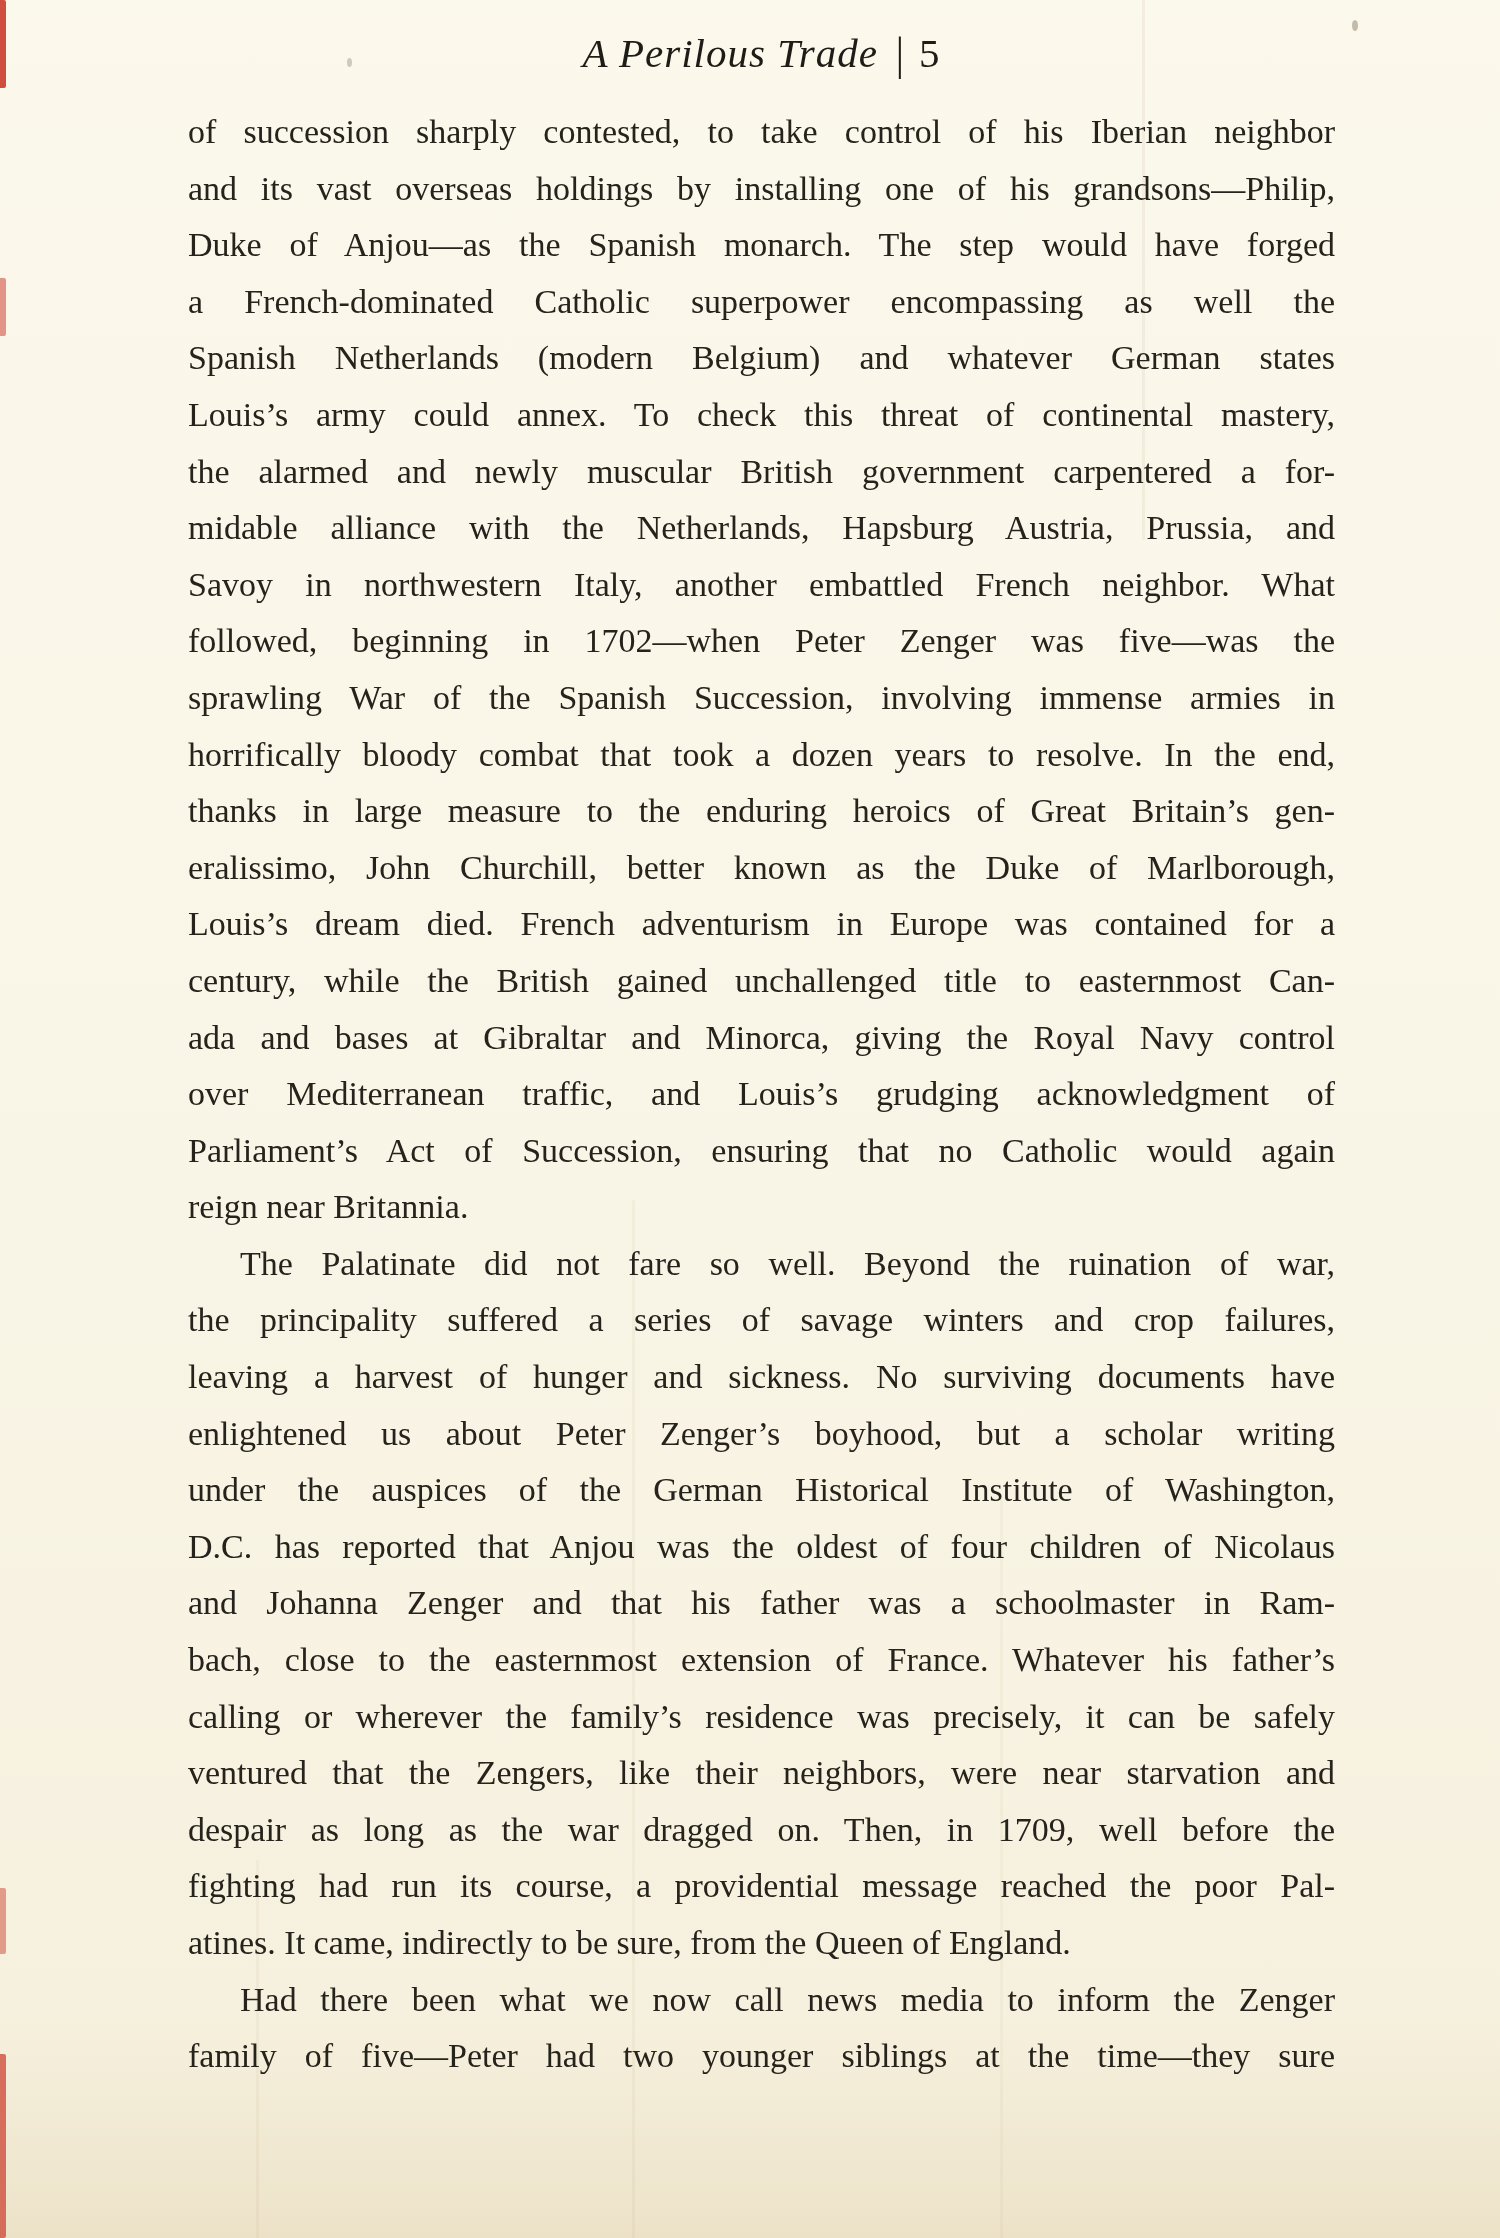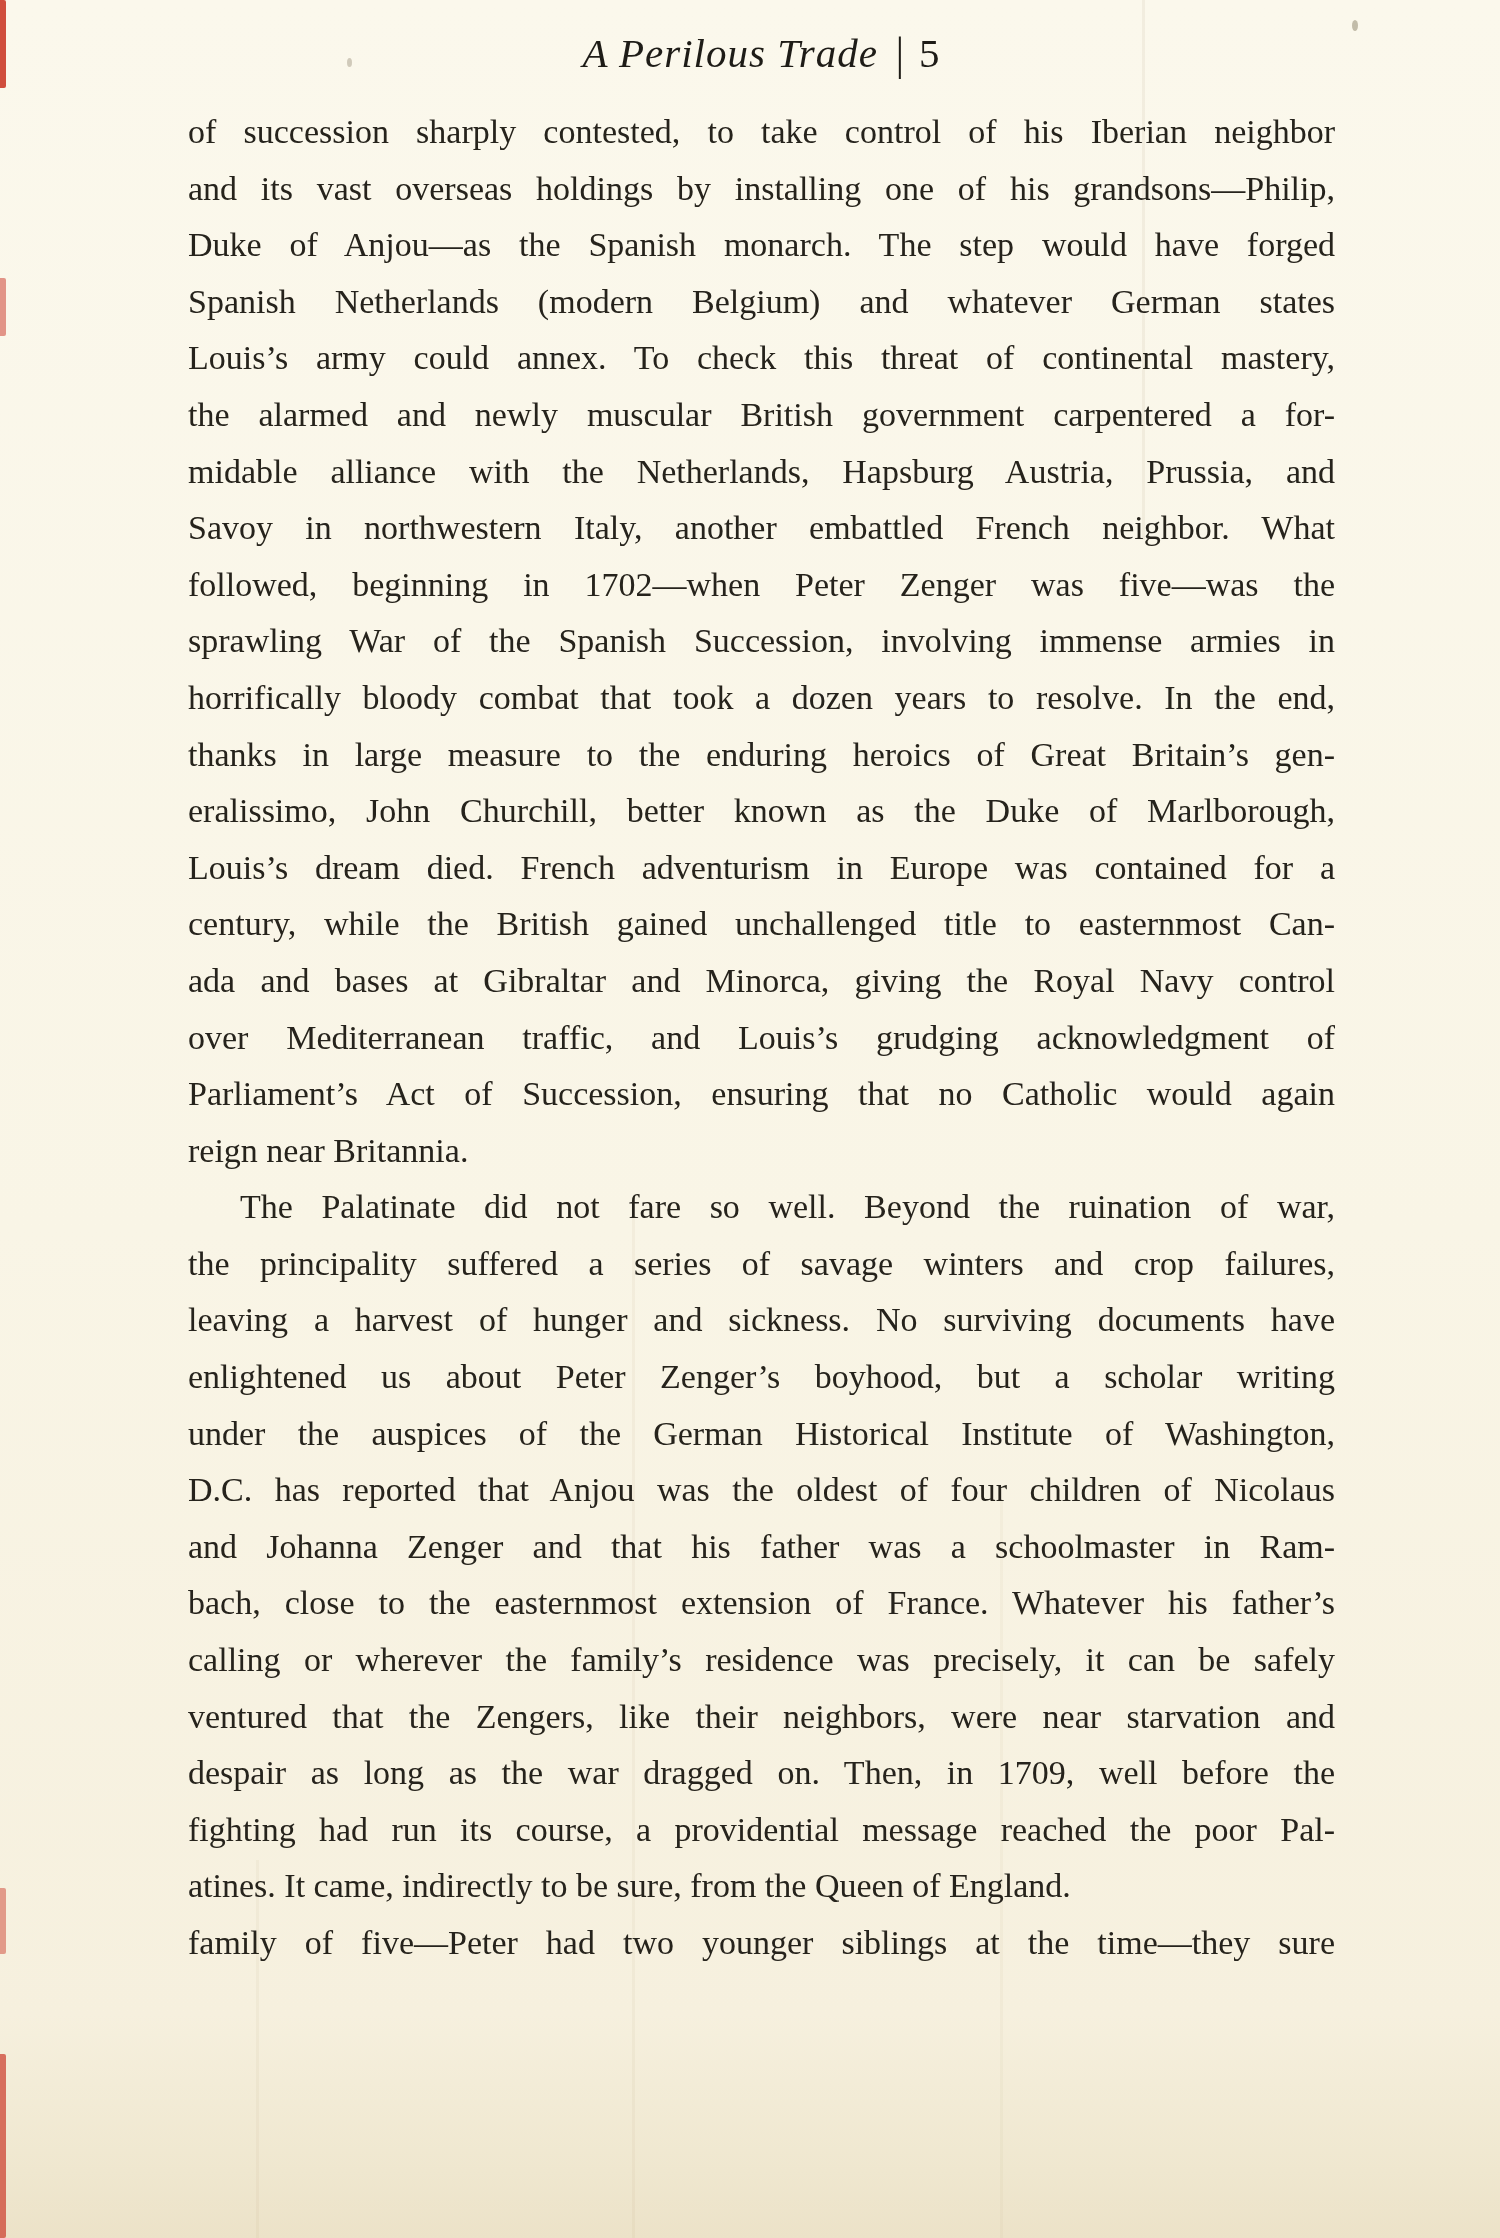--- a/index.html
+++ b/index.html
@@ -106,20 +106,21 @@
   <div class="speck speck-2"></div>
 
   <div class="running-header">
     <span class="title">A Perilous Trade</span><span class="divider">|</span><span class="page-num">5</span>
   </div>
 
   <div class="text-block" id="body-text">
       <div class="line">of succession sharply contested, to take control of his Iberian neighbor</div>
       <div class="line">and its vast overseas holdings by installing one of his grandsons—Philip,</div>
       <div class="line">Duke of Anjou—as the Spanish monarch. The step would have forged</div>
+      <div class="line">a French-dominated Catholic superpower encompassing as well the</div>
       <div class="line">Spanish Netherlands (modern Belgium) and whatever German states</div>
       <div class="line">Louis’s army could annex. To check this threat of continental mastery,</div>
       <div class="line">the alarmed and newly muscular British government carpentered a for-</div>
       <div class="line">midable alliance with the Netherlands, Hapsburg Austria, Prussia, and</div>
       <div class="line">Savoy in northwestern Italy, another embattled French neighbor. What</div>
       <div class="line">followed, beginning in 1702—when Peter Zenger was five—was the</div>
       <div class="line">sprawling War of the Spanish Succession, involving immense armies in</div>
       <div class="line">horrifically bloody combat that took a dozen years to resolve. In the end,</div>
       <div class="line">thanks in large measure to the enduring heroics of Great Britain’s gen-</div>
       <div class="line">eralissimo, John Churchill, better known as the Duke of Marlborough,</div>
@@ -135,16 +136,17 @@
       <div class="line">enlightened us about Peter Zenger’s boyhood, but a scholar writing</div>
       <div class="line">under the auspices of the German Historical Institute of Washington,</div>
       <div class="line">D.C. has reported that Anjou was the oldest of four children of Nicolaus</div>
       <div class="line">and Johanna Zenger and that his father was a schoolmaster in Ram-</div>
       <div class="line">bach, close to the easternmost extension of France. Whatever his father’s</div>
       <div class="line">calling or wherever the family’s residence was precisely, it can be safely</div>
       <div class="line">ventured that the Zengers, like their neighbors, were near starvation and</div>
       <div class="line">despair as long as the war dragged on. Then, in 1709, well before the</div>
       <div class="line">fighting had run its course, a providential message reached the poor Pal-</div>
       <div class="line para-end">atines. It came, indirectly to be sure, from the Queen of England.</div>
+      <div class="line indent">Had there been what we now call news media to inform the Zenger</div>
       <div class="line">family of five—Peter had two younger siblings at the time—they sure</div>
     </div>
 
 </div>
 
 </body></html>

